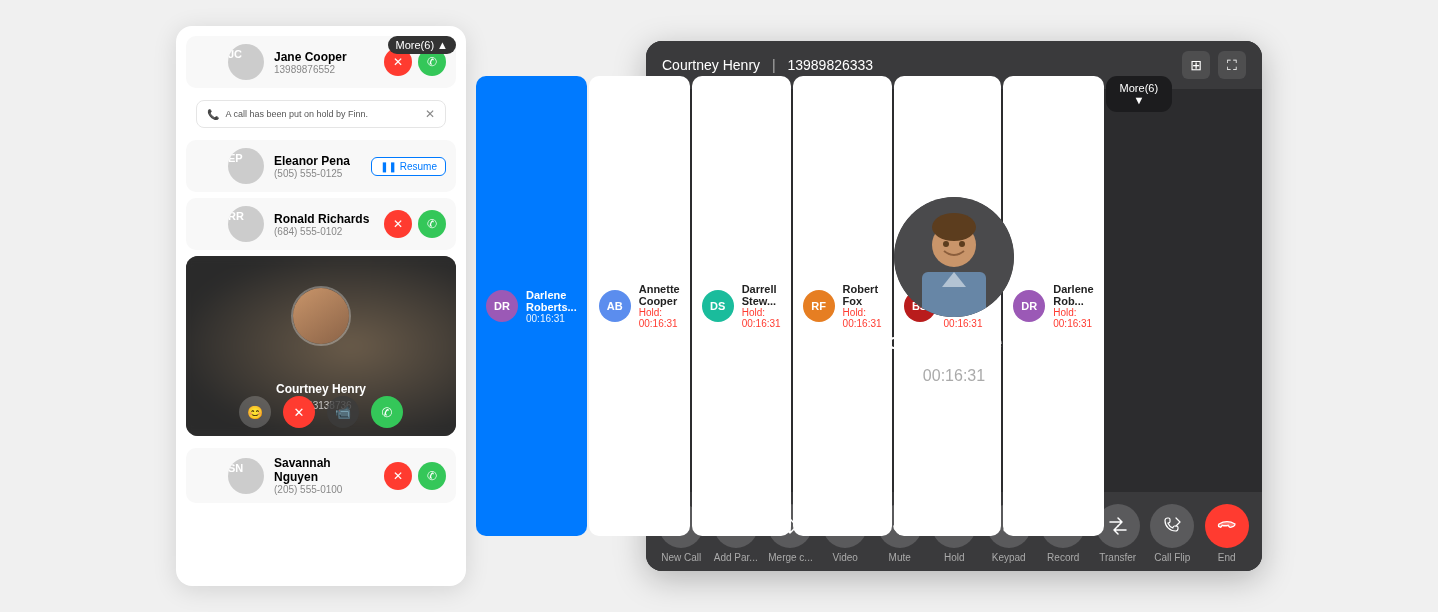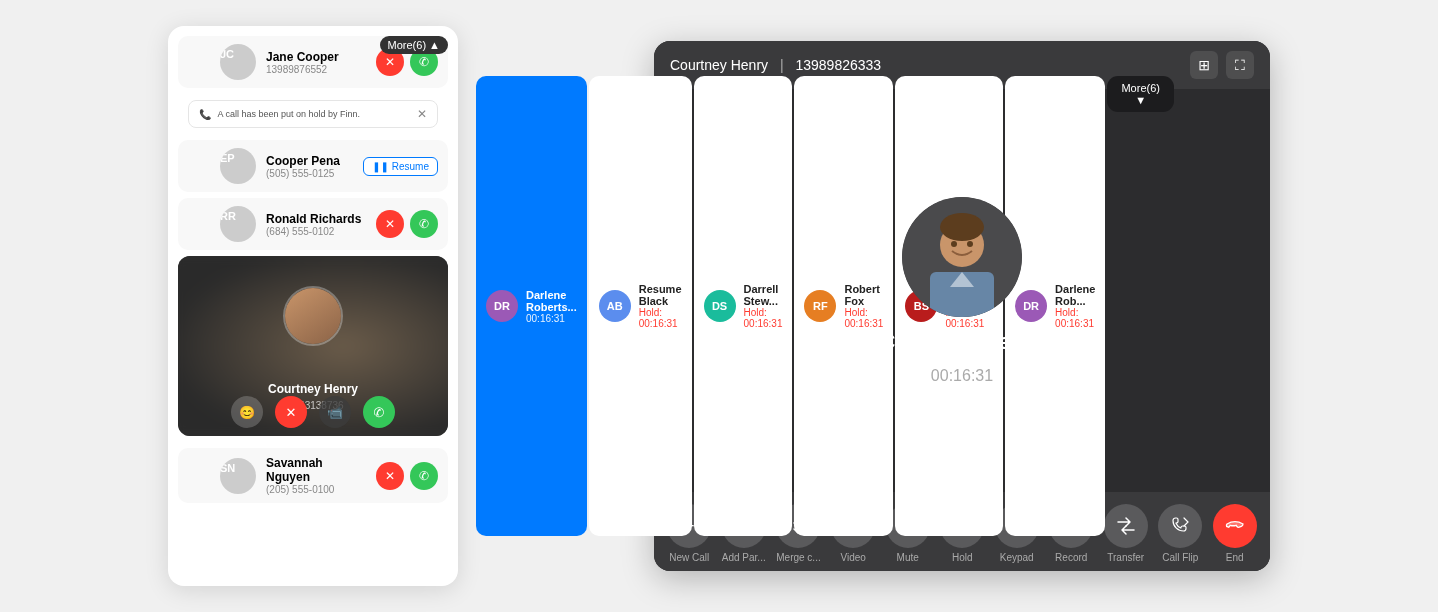--- a/index.html
+++ b/index.html
@@ -9,21 +9,21 @@
       width: 1438px;
       height: 612px;
       display: flex;
       align-items: center;
       justify-content: center;
       overflow: hidden;
     }
 
     .main-container {
       display: flex;
-      gap: 8px;
+      gap: 0px;
       align-items: center;
       justify-content: center;
       width: 100%;
       height: 100%;
     }
 
     
     .left-panel {
       background: #fff;
       border-radius: 16px;
@@ -470,21 +470,21 @@
         <span class="notif-icon">📞</span>
         <span style="font-size:9px;flex:1;">A call has been put on hold by Finn.</span>
         <button class="notif-close">✕</button>
       </div>
 
       <div class="call-item">
         <div class="avatar av-teal">
           <span class="avatar-initials">EP</span>
         </div>
         <div class="info">
-          <div class="name">Cooper Pena</div>
+          <div class="name">Eleanor Pena</div>
           <div class="number">(505) 555-0125</div>
         </div>
         <div class="actions">
           <button class="resume-btn">❚❚ Resume</button>
         </div>
       </div>
 
       <div class="call-item">
         <div class="avatar av-orange">
           <span class="avatar-initials">RR</span>
@@ -542,21 +542,21 @@
         <div class="qname">Darlene Roberts...</div>
         <div class="qtime-active">00:16:31</div>
       </div>
     </div>
 
     <div class="queue-item">
       <div class="queue-avatar av-blue">
         <span class="avatar-initials">AB</span>
       </div>
       <div class="queue-info">
-        <div class="qname">Resume Black</div>
+        <div class="qname">Annette Cooper</div>
         <div class="qstatus">Hold: 00:16:31</div>
       </div>
     </div>
 
     <div class="queue-item">
       <div class="queue-avatar av-teal">
         <span class="avatar-initials">DS</span>
       </div>
       <div class="queue-info">
         <div class="qname">Darrell Stew...</div>

